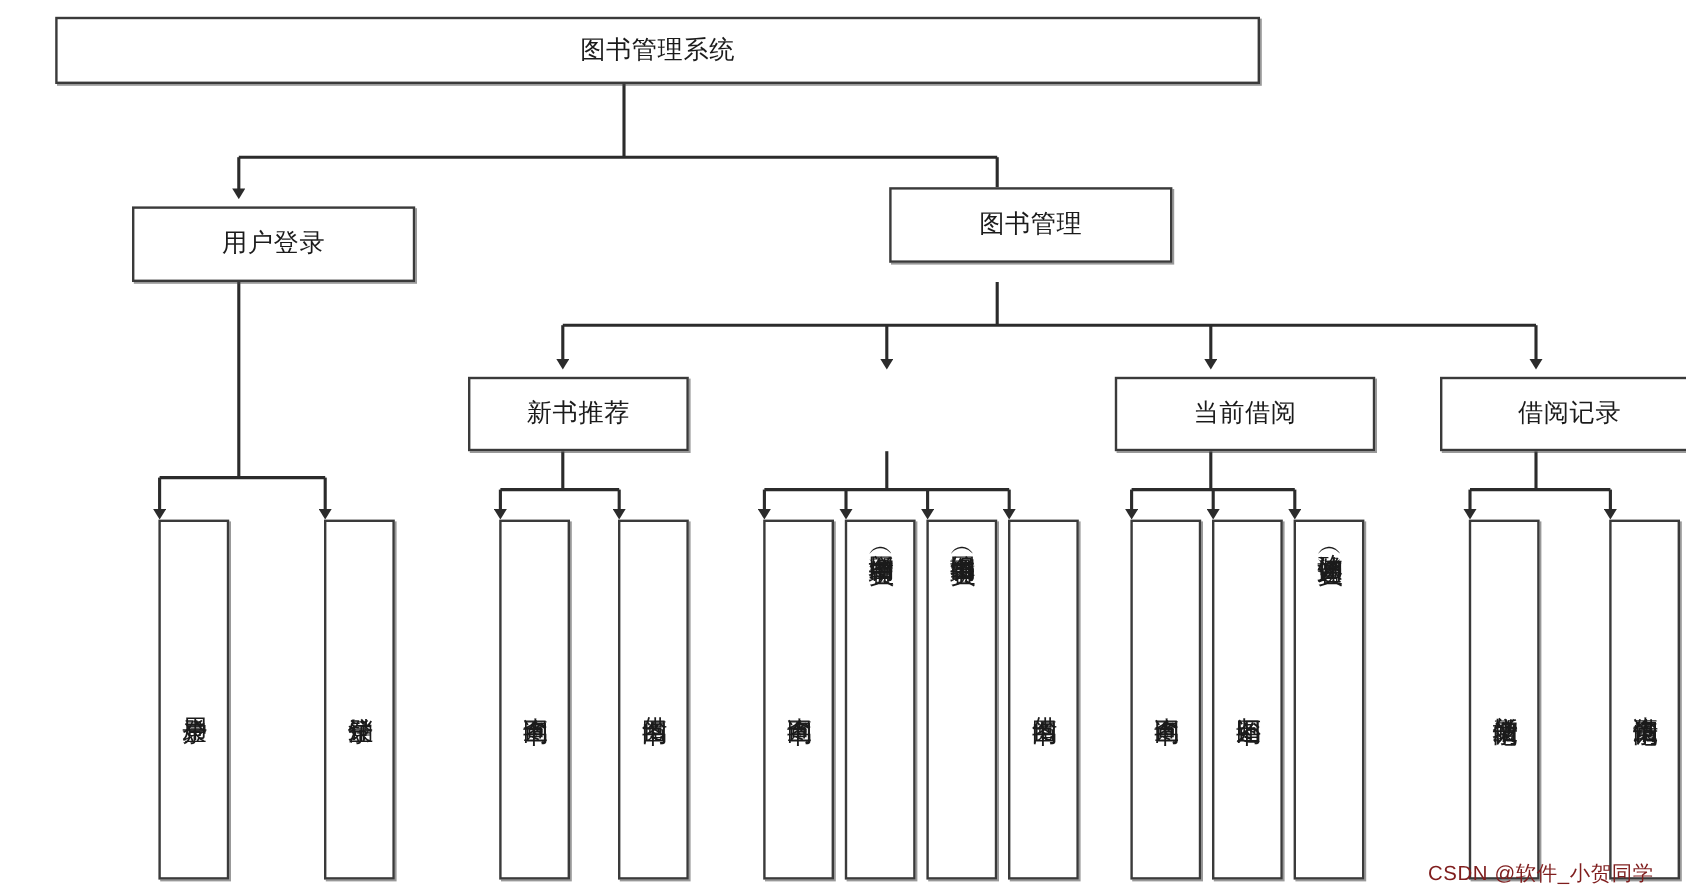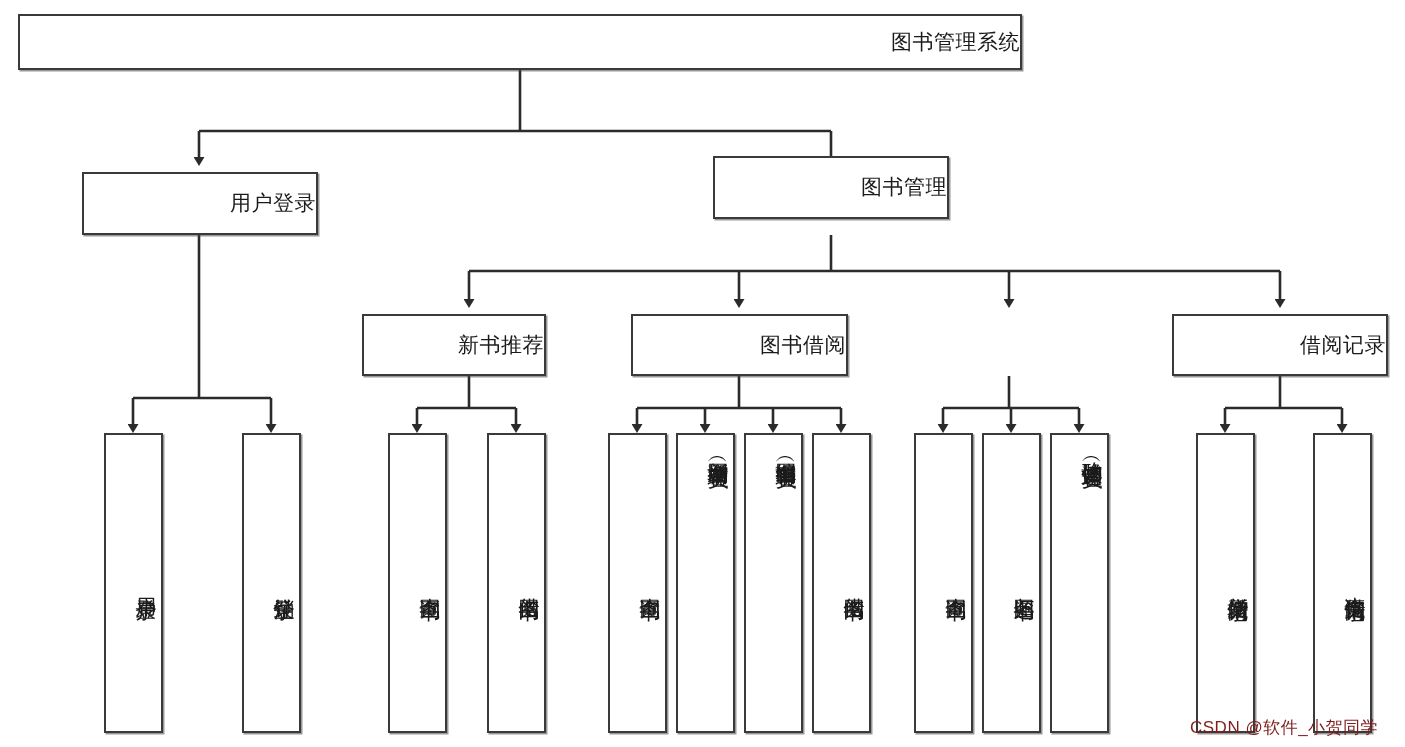--- a/index.html
+++ b/index.html
@@ -26,22 +26,23 @@
     pointer-events: none;
   }
   .node {
     position: absolute;
     box-sizing: border-box;
     background: #ffffff;
     border: 2px solid #3a3a3a;
     box-shadow: 1.5px 1.5px 0 0 rgba(70,70,70,0.55);
     display: flex;
     align-items: center;
-    justify-content: flex-end;
+    justify-content: center;
     color: #1b1b1b;
+    margin-left: 28px;
   }
   .node .label {
     font-size: 21px;
     line-height: 1.15;
     letter-spacing: 0.5px;
     white-space: nowrap;
   }
   .node.leaf {
     align-items: flex-start;
     padding-top: 10px;
@@ -130,22 +131,22 @@
   <div class="node" style="left:82px; top:172px; width:236px; height:63px;">
     <span class="label">用户登录</span>
   </div>
   <div class="node" style="left:713px; top:156px; width:236px; height:63px;">
     <span class="label">图书管理</span>
   </div>
 
   <div class="node" style="left:362px; top:314px; width:184px; height:62px;">
     <span class="label">新书推荐</span>
   </div>
-  <div class="node" style="left:631px; top:314px; width:217px; height:62px;">
-    <span class="label">图书借阅</span>
+  <div class="node" style="left:901px; top:314px; width:217px; height:62px;">
+    <span class="label">当前借阅</span>
   </div>
   <div class="node" style="left:1172px; top:314px; width:216px; height:62px;">
     <span class="label">借阅记录</span>
   </div>
 
   <div class="node leaf center-v" style="left:104px; top:433px; width:59px; height:300px;">
     <span class="label">用户登录</span>
   </div>
   <div class="node leaf center-v" style="left:242px; top:433px; width:59px; height:300px;">
     <span class="label">注销登录</span>

